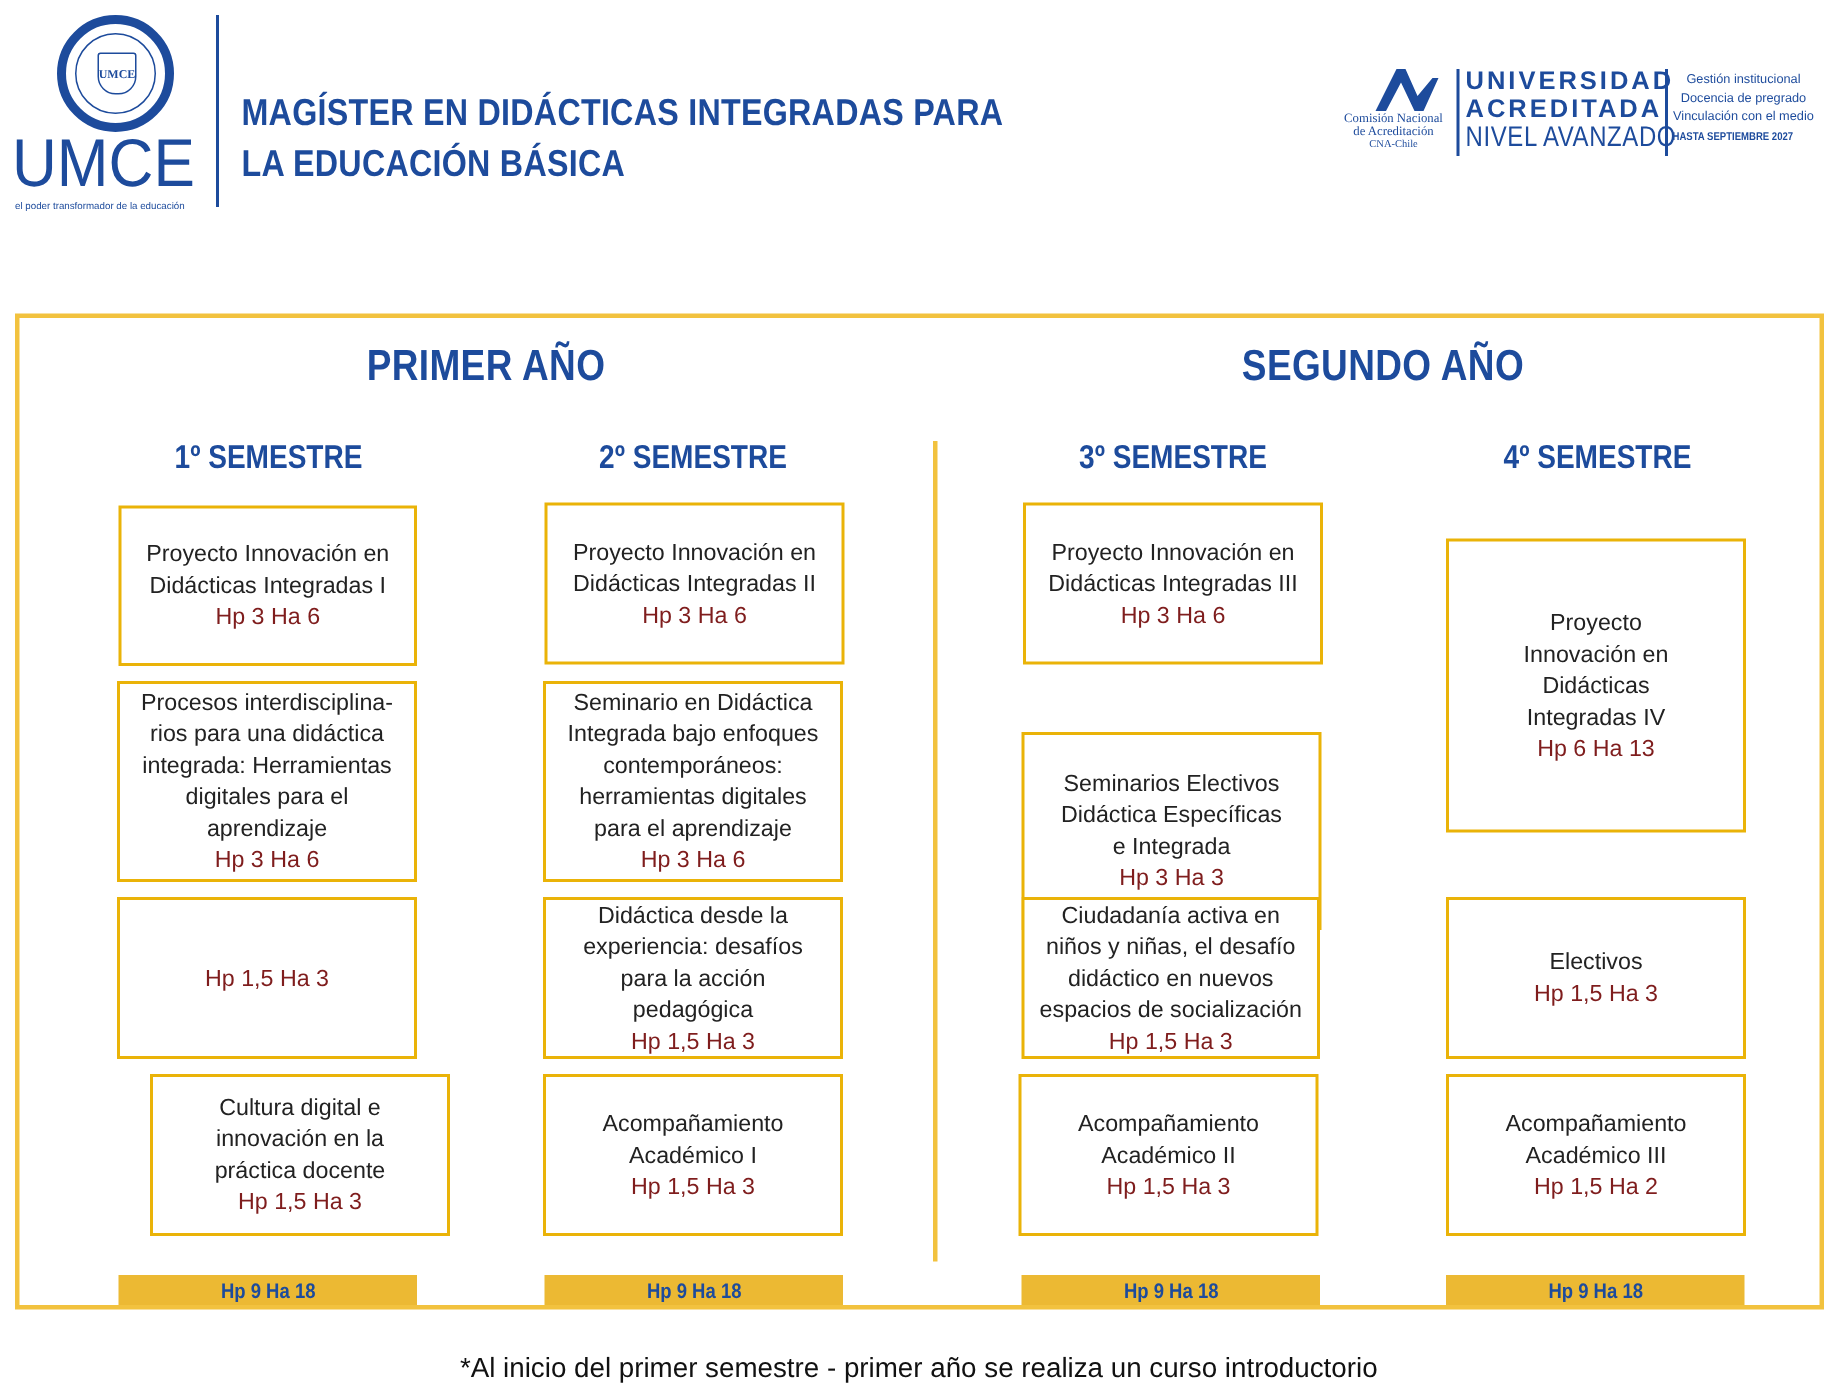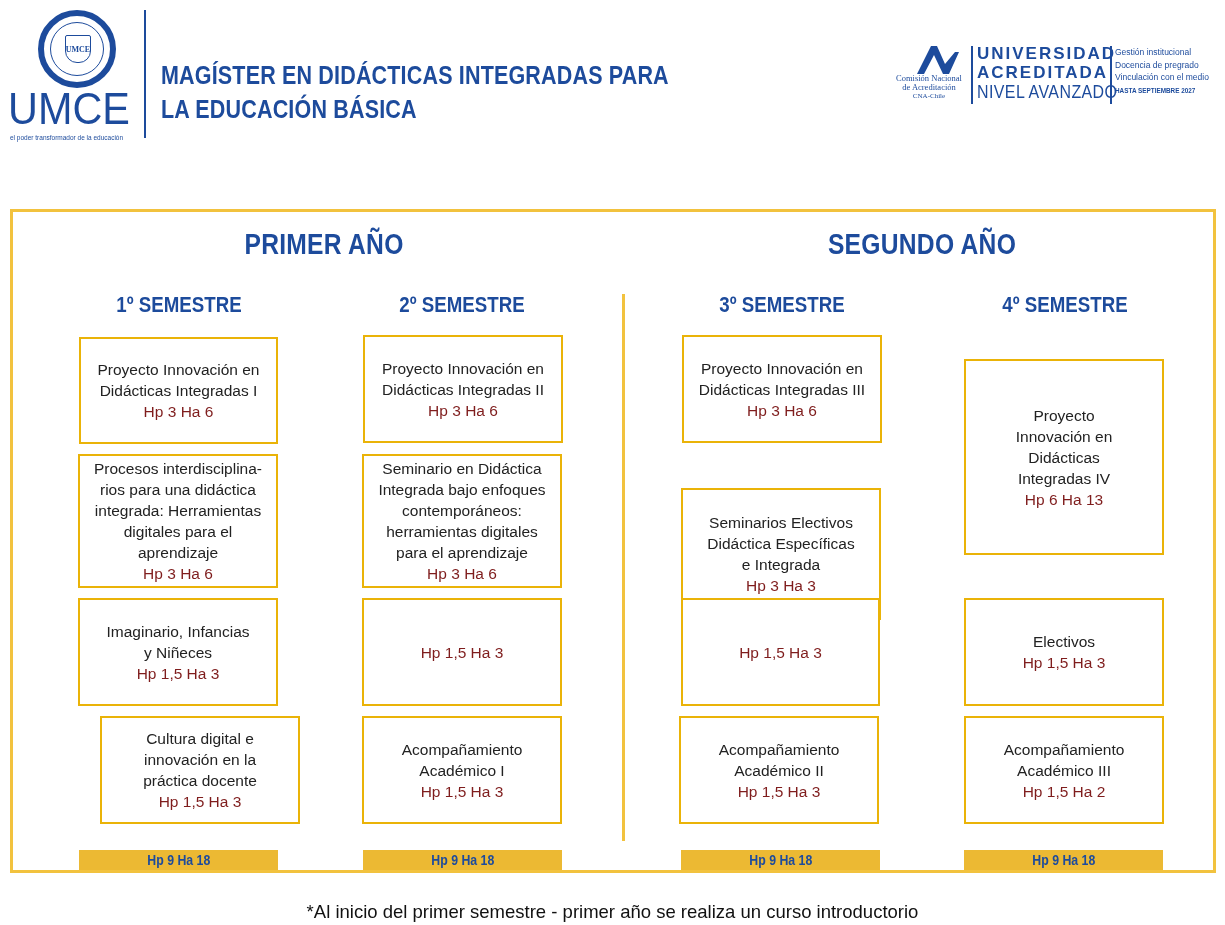--- a/index.html
+++ b/index.html
@@ -23,21 +23,21 @@
 
     .cna-block { position: absolute; left: 893px; top: 44px; width: 330px; height: 62px; }
     .cna-mark { position: absolute; left: 22px; top: 2px; width: 46px; height: 28px; }
     .cna-name { position: absolute; left: 0; top: 30px; width: 72px; text-align: center; font-family: "Liberation Serif", serif;
             font-size: 8.5px; line-height: 9px; color: #1d4b9c; }
     .cna-name .small { font-size: 7px; }
     .cna-divider1 { position: absolute; left: 78px; top: 2px; width: 1.5px; height: 58px; background: #1d4b9c; }
     .cna-big { position: absolute; left: 84px; top: 0; font-weight: bold; color: #1d4b9c; font-size: 17px; line-height: 19px; letter-spacing: 2px; }
     .cna-big .lvl { font-weight: normal; letter-spacing: 0.5px; font-size: 19px; transform: scaleX(0.84); transform-origin: left; display: inline-block; }
     .cna-divider2 { position: absolute; left: 217px; top: 2px; width: 1.5px; height: 58px; background: #1d4b9c; }
-    .cna-areas { position: absolute; left: 222px; top: 2px; font-size: 8.5px; line-height: 12.5px; color: #1d4b9c; white-space: nowrap; }
+    .cna-areas { position: absolute; left: 222px; top: 2px; font-size: 8.5px; line-height: 12.5px; color: #1d4b9c; white-space: nowrap; text-align: center; }
     .cna-areas .until { font-weight: bold; font-size: 7.5px; transform: scaleX(0.85); transform-origin: left; display: inline-block; }
 
     
     .frame { position: absolute; left: 10px; top: 209px; width: 1206px; height: 664px; border: 3px solid #f2c23e; }
 
     .year-title { position: absolute; top: 228px; font-size: 29px; font-weight: bold; color: #1d4b9c; text-align: center;
             transform: scaleX(0.85); white-space: nowrap; letter-spacing: 0.3px; }
     .sem-title { position: absolute; top: 292px; font-size: 22px; font-weight: bold; color: #1d4b9c; text-align: center;
             transform: scaleX(0.85); white-space: nowrap; }
 
@@ -115,22 +115,20 @@
 </div>
 <div class="course" style="left:78px;top:454px;width:200px;height:134px;">
   <div class="course-name">Procesos interdisciplina-
 rios para una didáctica
 integrada: Herramientas
 digitales para el
 aprendizaje</div>
   <div class="course-hours">Hp 3 Ha 6</div>
 </div>
 <div class="course" style="left:78px;top:598px;width:200px;height:108px;">
-  <div class="course-name">Imaginario, Infancias
-y Niñeces</div>
   <div class="course-hours">Hp 1,5 Ha 3</div>
 </div>
 <div class="course" style="left:78px;top:716px;width:200px;height:108px;margin-left:22px;">
   <div class="course-name">Cultura digital e
 innovación en la
 práctica docente</div>
   <div class="course-hours">Hp 1,5 Ha 3</div>
 </div>
 <div class="total-bar" style="left:79px;width:199px;">
   <span>Hp 9 Ha 18</span>
@@ -143,20 +141,24 @@
 </div>
 <div class="course" style="left:362px;top:454px;width:200px;height:134px;">
   <div class="course-name">Seminario en Didáctica
 Integrada bajo enfoques
 contemporáneos:
 herramientas digitales
 para el aprendizaje</div>
   <div class="course-hours">Hp 3 Ha 6</div>
 </div>
 <div class="course" style="left:362px;top:598px;width:200px;height:108px;">
+  <div class="course-name">Didáctica desde la
+experiencia: desafíos
+para la acción
+pedagógica</div>
   <div class="course-hours">Hp 1,5 Ha 3</div>
 </div>
 <div class="course" style="left:362px;top:716px;width:200px;height:108px;">
   <div class="course-name">Acompañamiento
 Académico I</div>
   <div class="course-hours">Hp 1,5 Ha 3</div>
 </div>
 <div class="total-bar" style="left:363px;width:199px;">
   <span>Hp 9 Ha 18</span>
 </div>
@@ -166,20 +168,24 @@
 Didácticas Integradas III</div>
   <div class="course-hours">Hp 3 Ha 6</div>
 </div>
 <div class="course" style="left:681px;top:454px;width:200px;height:132px;margin-top:34px;">
   <div class="course-name">Seminarios Electivos
 Didáctica Específicas
 e Integrada</div>
   <div class="course-hours">Hp 3 Ha 3</div>
 </div>
 <div class="course" style="left:681px;top:598px;width:199px;height:108px;">
+  <div class="course-name">Ciudadanía activa en
+niños y niñas, el desafío
+didáctico en nuevos
+espacios de socialización</div>
   <div class="course-hours">Hp 1,5 Ha 3</div>
 </div>
 <div class="course" style="left:679px;top:716px;width:200px;height:108px;">
   <div class="course-name">Acompañamiento
 Académico II</div>
   <div class="course-hours">Hp 1,5 Ha 3</div>
 </div>
 <div class="total-bar" style="left:681px;width:199px;">
   <span>Hp 9 Ha 18</span>
 </div>

